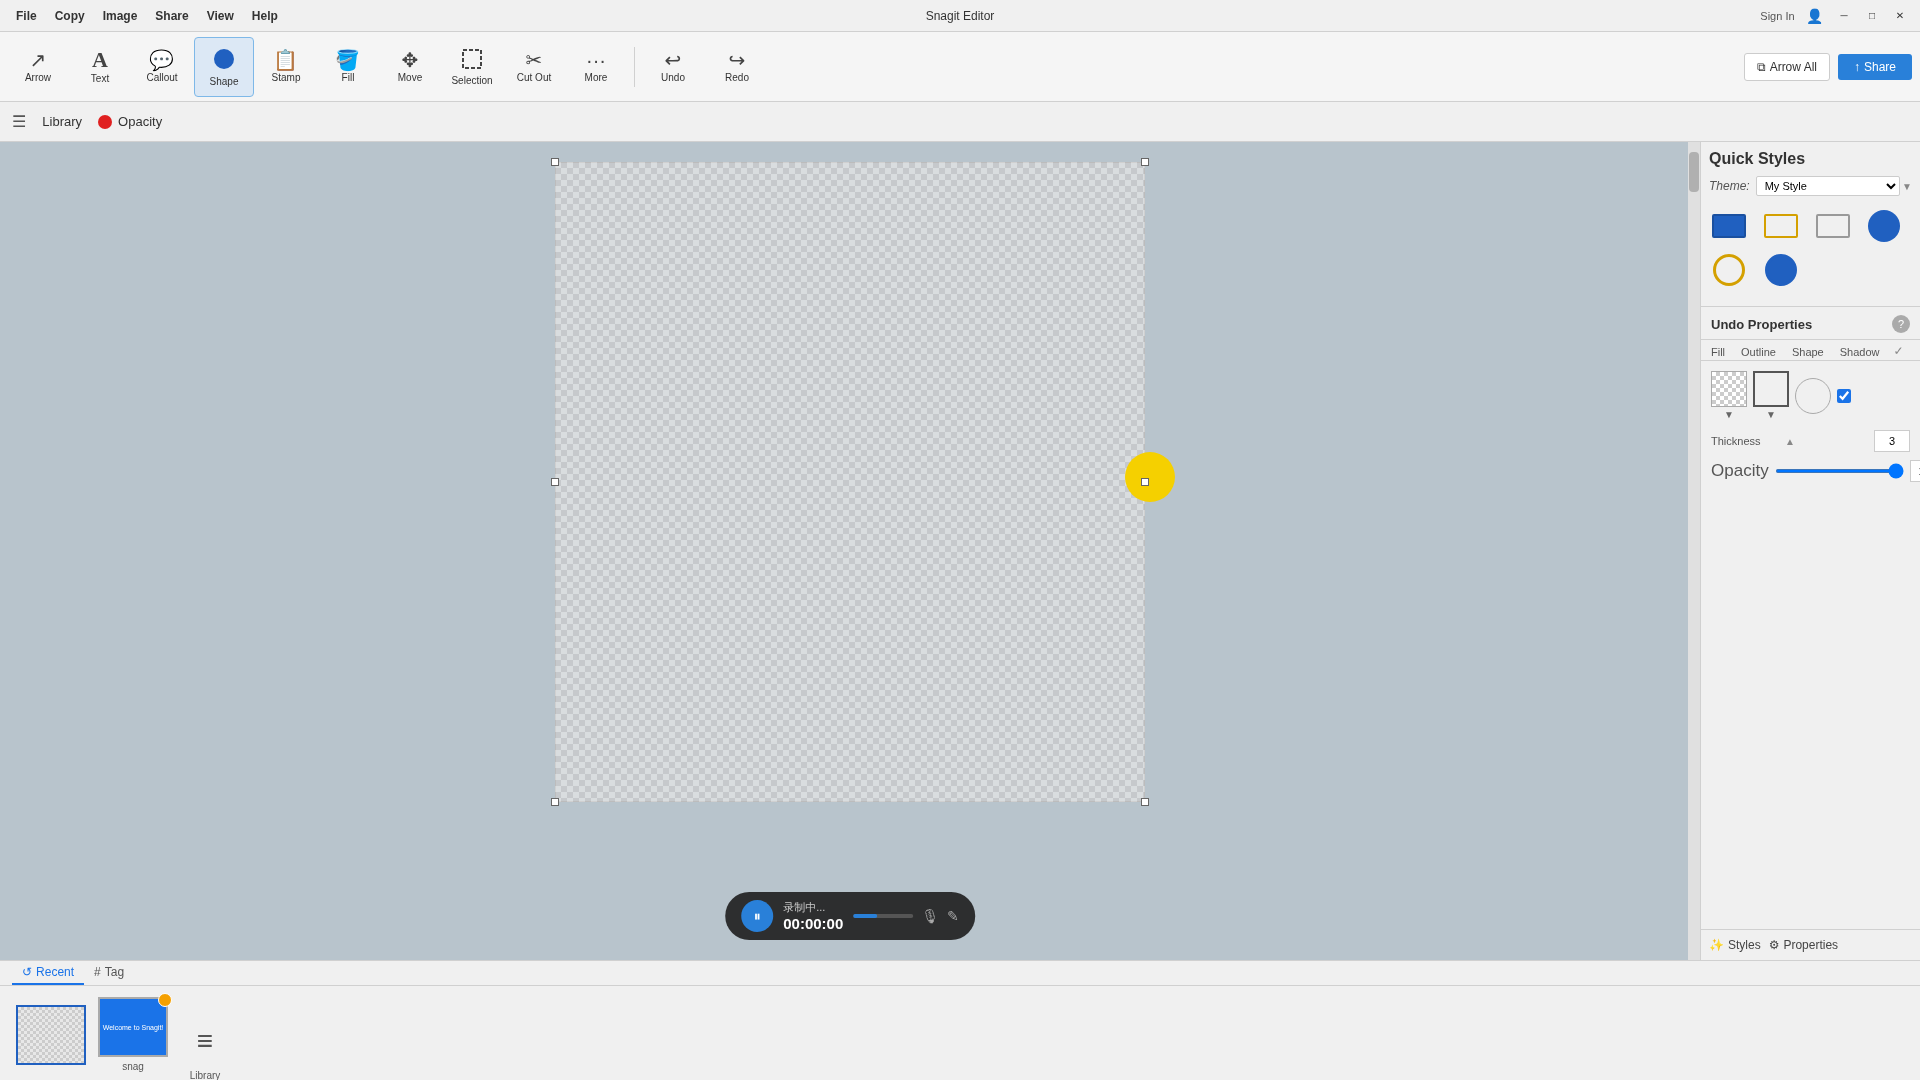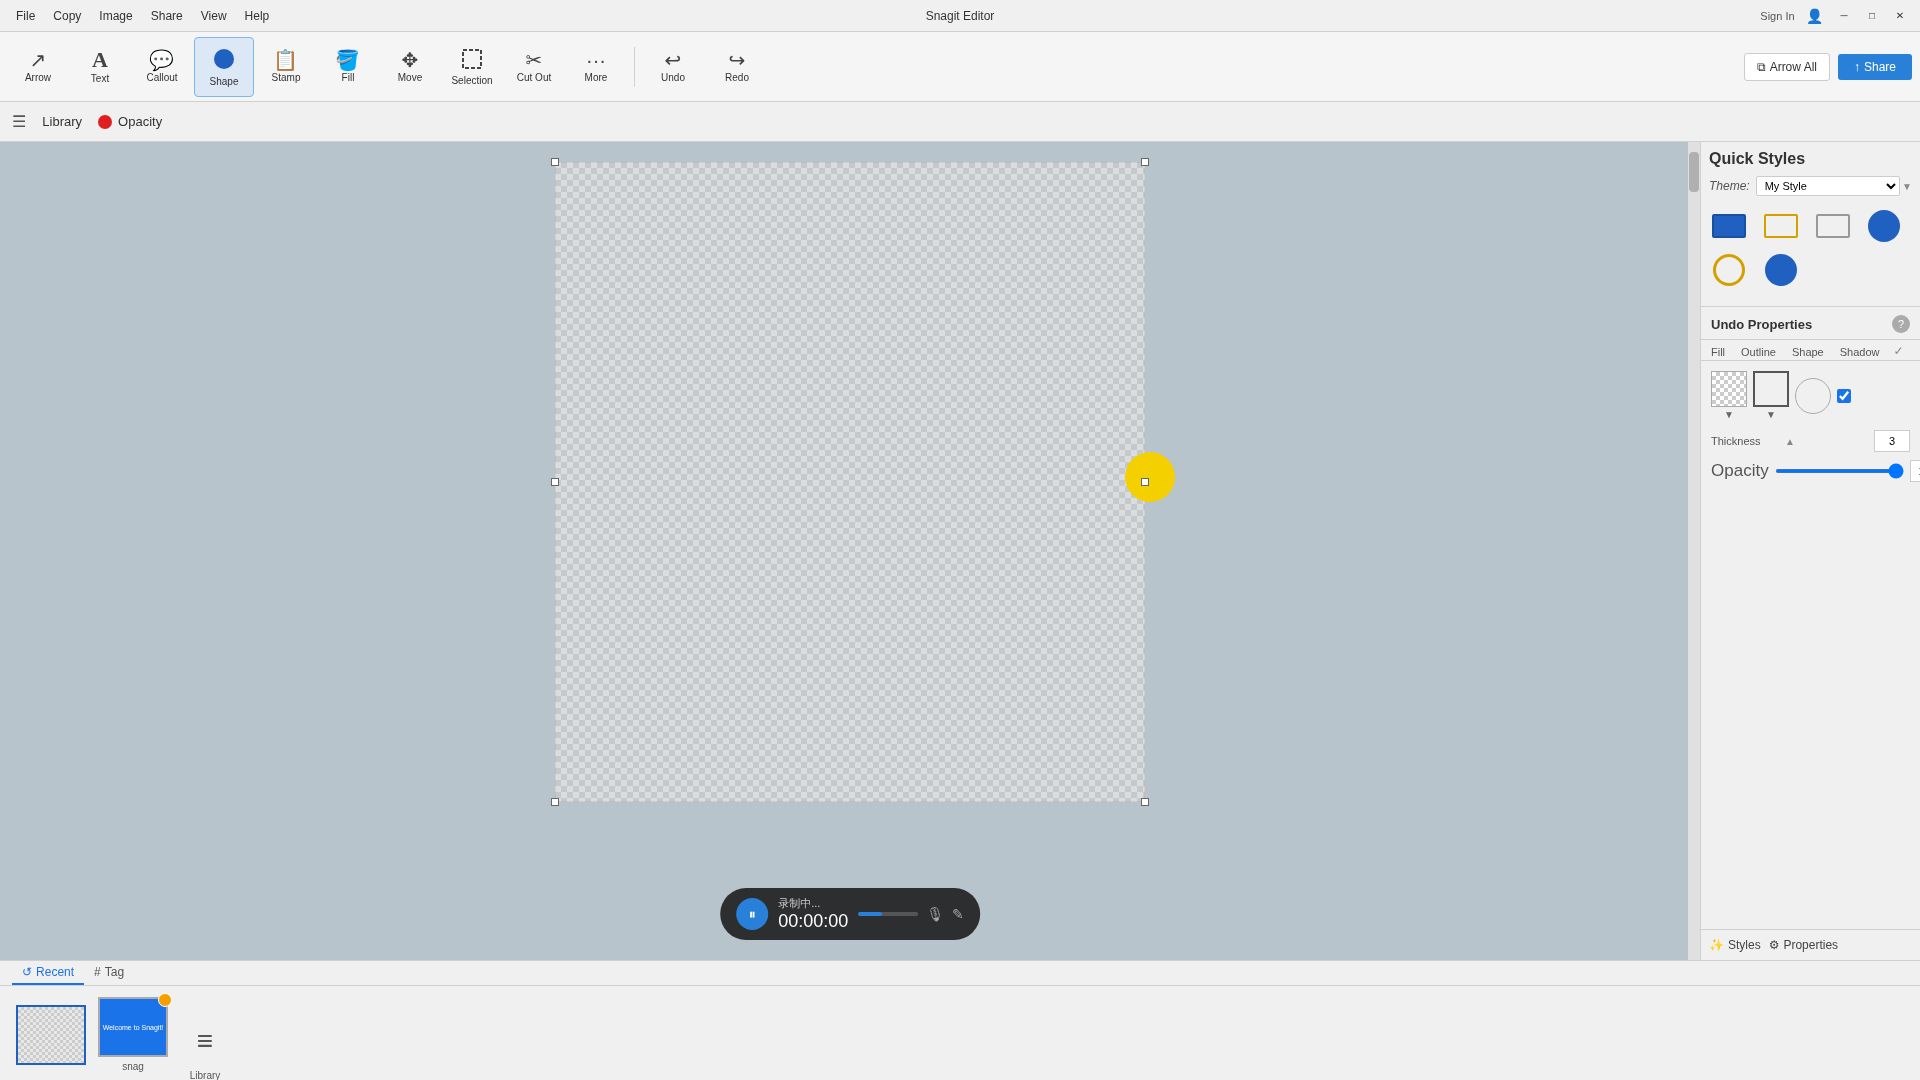--- a/index.html
+++ b/index.html
@@ -9,21 +9,21 @@
     .title-bar {
       height: 32px;
       background: #f0f0f0;
       display: flex;
       align-items: center;
       justify-content: space-between;
       border-bottom: 1px solid #d0d0d0;
       padding: 0 8px;
       flex-shrink: 0;
     }
-    .title-bar-left { display: flex; align-items: center; gap: 12px; }
+    .title-bar-left { display: flex; align-items: center; gap: 12px; font-weight: bold; }
     .title-bar-center { position: absolute; left: 50%; transform: translateX(-50%); font-size: 12px; color: #333; }
     .title-bar-right { display: flex; align-items: center; gap: 4px; margin-left: auto; }
     .menu-bar { display: flex; gap: 2px; font-size: 12px; }
     .menu-item { padding: 2px 8px; cursor: pointer; color: #333; }
     .win-btn { width: 24px; height: 20px; display: flex; align-items: center; justify-content: center; cursor: pointer; font-size: 10px; color: #333; }
 
     
     .toolbar {
       height: 70px;
       background: #f5f5f5;
@@ -400,21 +400,21 @@
       background: #2980d9;
       border-radius: 50%;
       display: flex; align-items: center; justify-content: center;
       cursor: pointer;
       font-size: 14px;
       color: white;
       border: none;
     }
     .rec-info { display: flex; flex-direction: column; }
     .rec-status { font-size: 11px; color: #ccc; }
-    .rec-time { font-size: 18px; font-weight: normal; }
+    .rec-time { font-size: 15px; font-weight: bold; }
     .rec-controls { display: flex; align-items: center; gap: 8px; }
     .rec-progress { width: 60px; height: 4px; background: #555; border-radius: 2px; position: relative; }
     .rec-progress-fill { width: 40%; height: 100%; background: #2980d9; border-radius: 2px; }
     .rec-mic-btn { background: none; border: none; color: #aaa; cursor: pointer; font-size: 14px; }
     .rec-edit-btn { background: none; border: none; color: #aaa; cursor: pointer; font-size: 14px; }
 
     
     .scrollbar-v {
       width: 12px;
       background: #e0e0e0;

